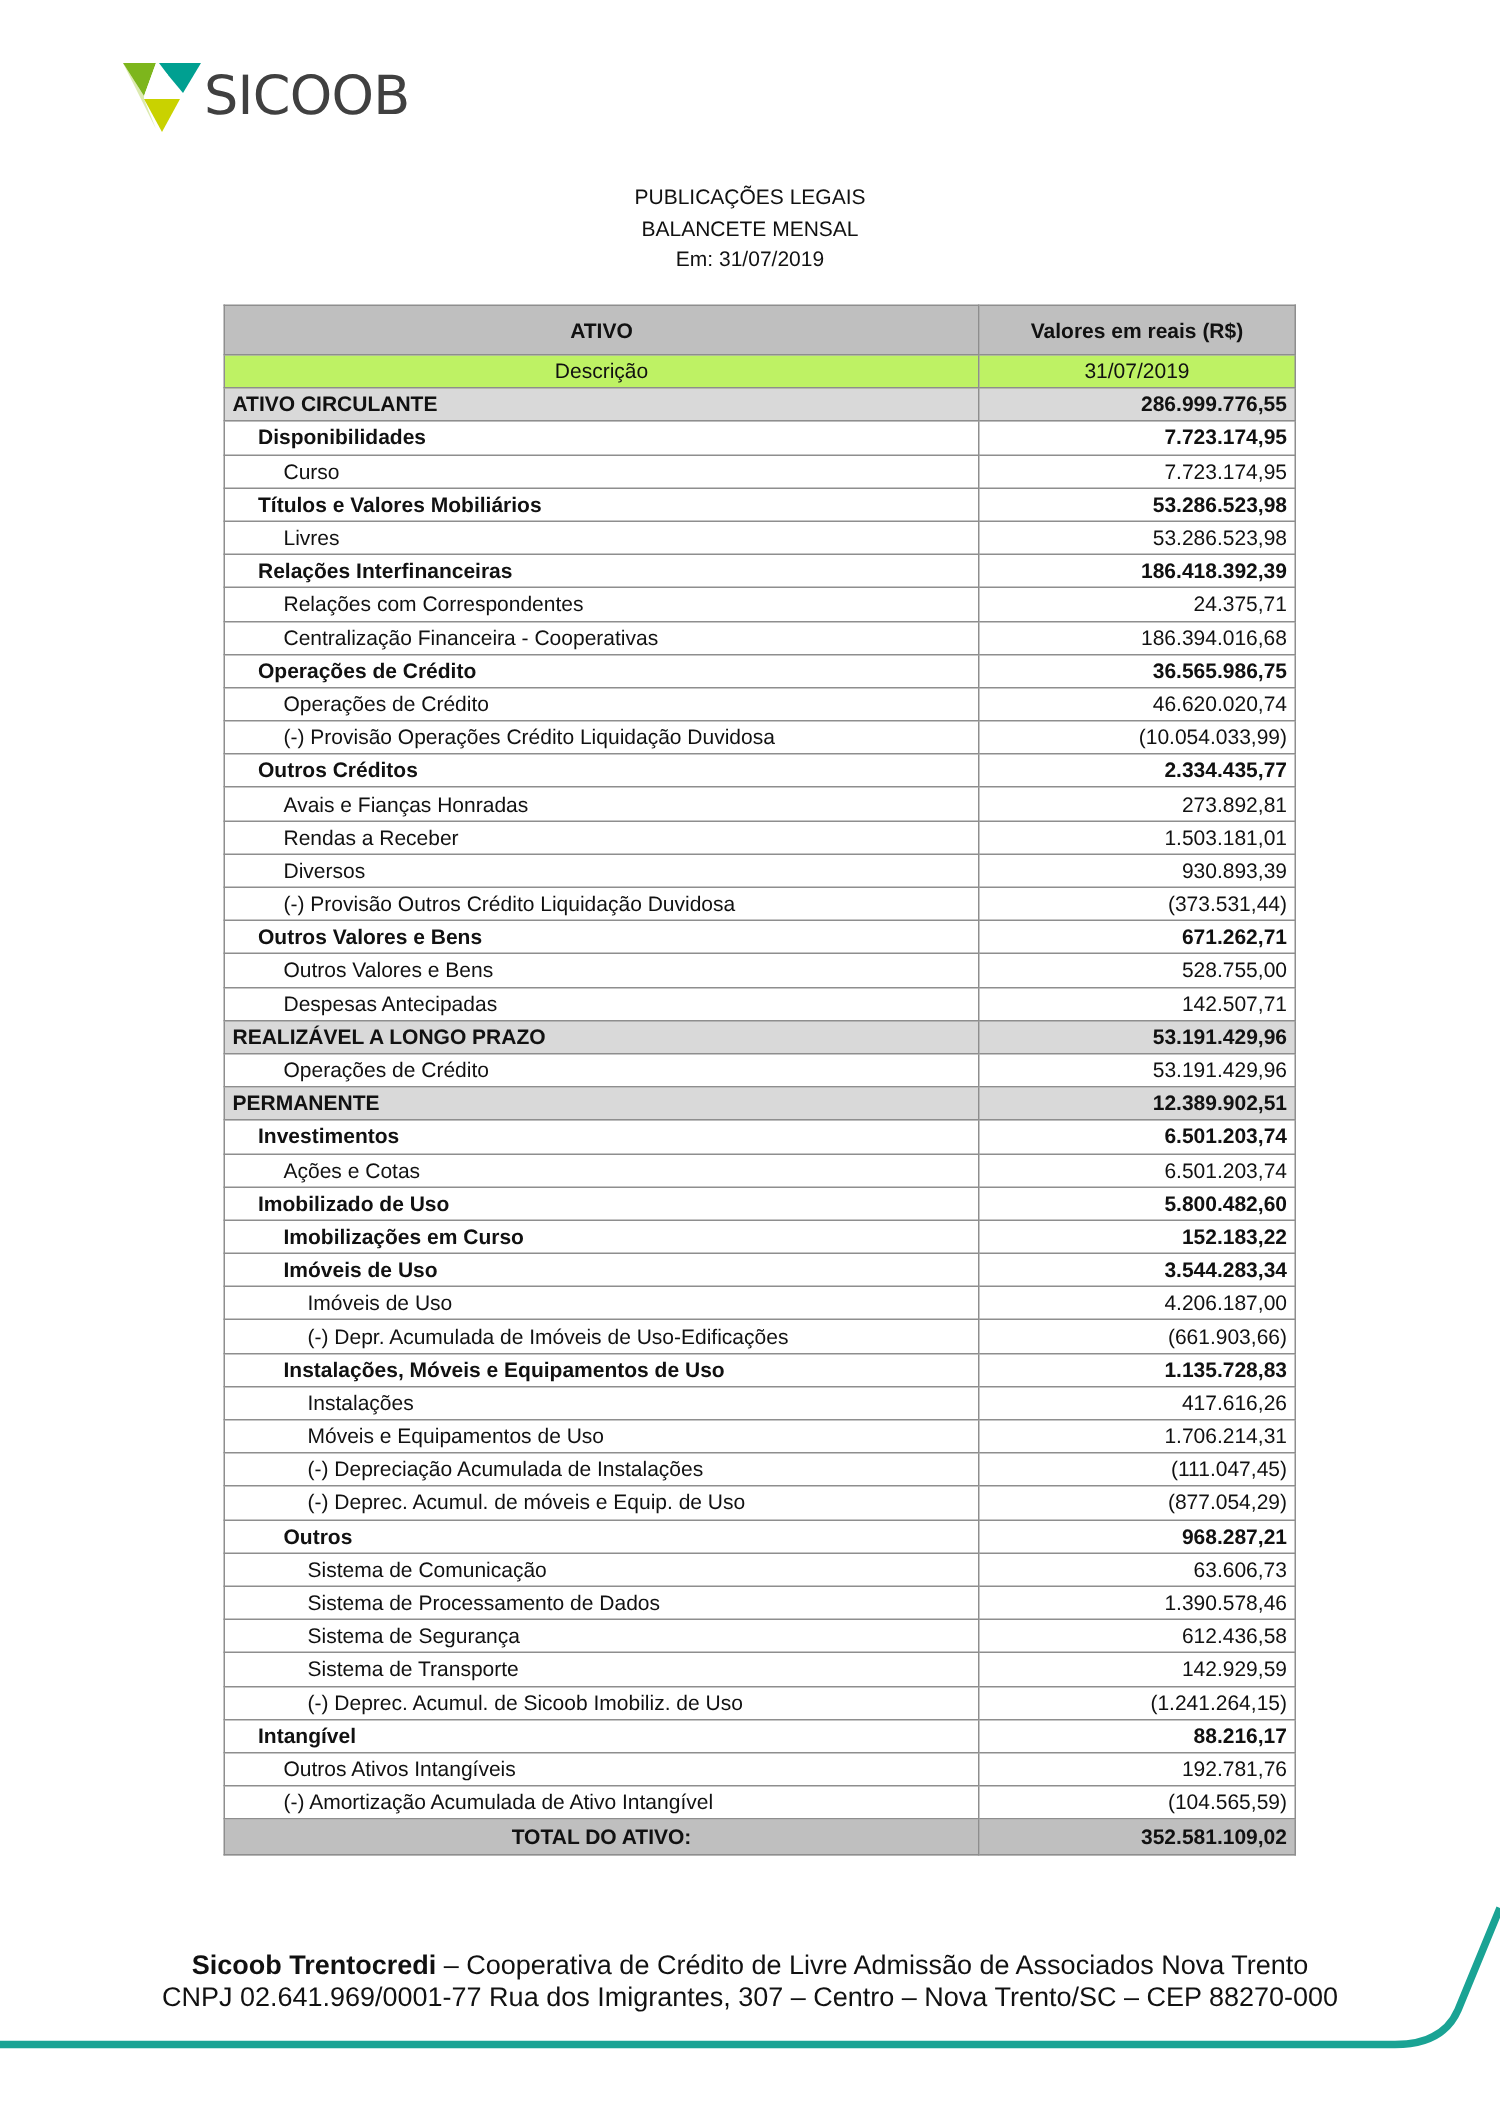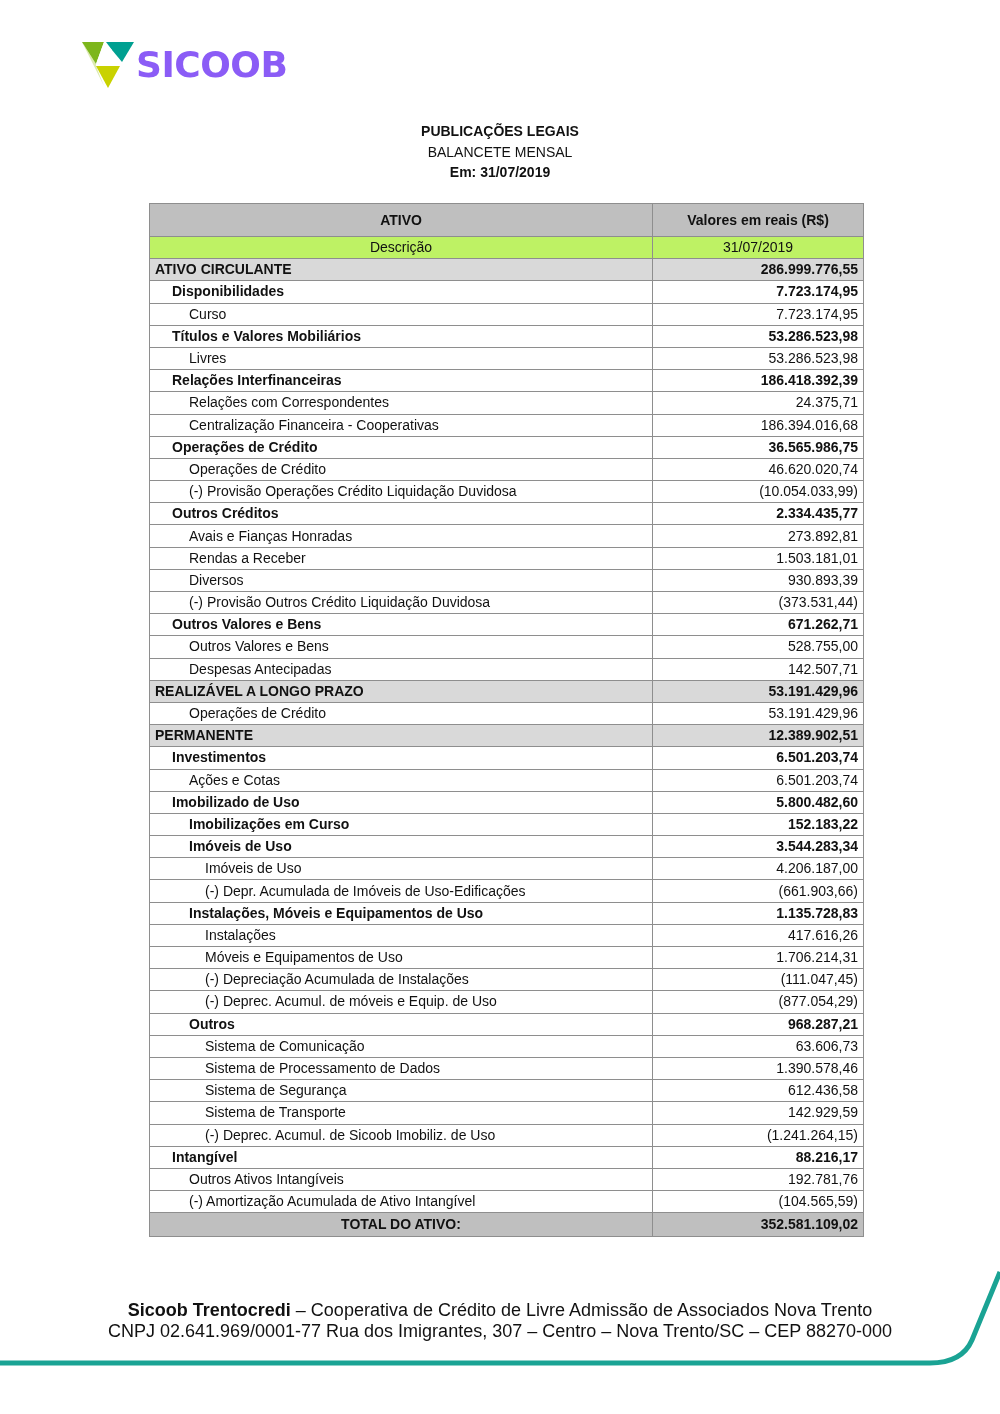--- a/index.html
+++ b/index.html
@@ -3,25 +3,25 @@
   <meta charset="utf-8">
   <style>
     html, body { margin: 0; padding: 0; background: #ffffff; }
     body {
       width: 1000px; height: 1414px; position: relative; overflow: hidden;
       font-family: "Liberation Sans", sans-serif; color: #111;
     }
     .logo { position: absolute; left: 82px; top: 42px; display: flex; align-items: center; }
     .logo svg { display: block; }
     .logo-text {
-      font-family: "DejaVu Sans", sans-serif; font-weight: bold; font-size: 36px;
-      color: #8b5cf6; letter-spacing: -0.5px; margin-left: 2px; line-height: 1;
+      font-family: "DejaVu Sans", sans-serif; font-weight: normal; font-size: 36px;
+      color: #404040; letter-spacing: -0.5px; margin-left: 2px; line-height: 1;
     }
     .heading { position: absolute; left: 0; width: 1000px; top: 121px; text-align: center; font-size: 14px; line-height: 20.5px; }
-    .heading .b { font-weight: bold; }
+    .heading .b { font-weight: normal; }
     table.bal {
       position: absolute; left: 149px; top: 203px; width: 715px;
       border-collapse: collapse; font-size: 14px;
     }
     table.bal td {
       border: 1px solid #8e8e8e; height: 21.2px; padding: 0 5px; line-height: 21px; white-space: nowrap;
     }
     table.bal td.val { text-align: right; width: 200px; }
     tr.hdr1 td { background: #bfbfbf; height: 32px; text-align: center; }
     tr.hdr2 td { background: #bef264; text-align: center; font-weight: normal; }

